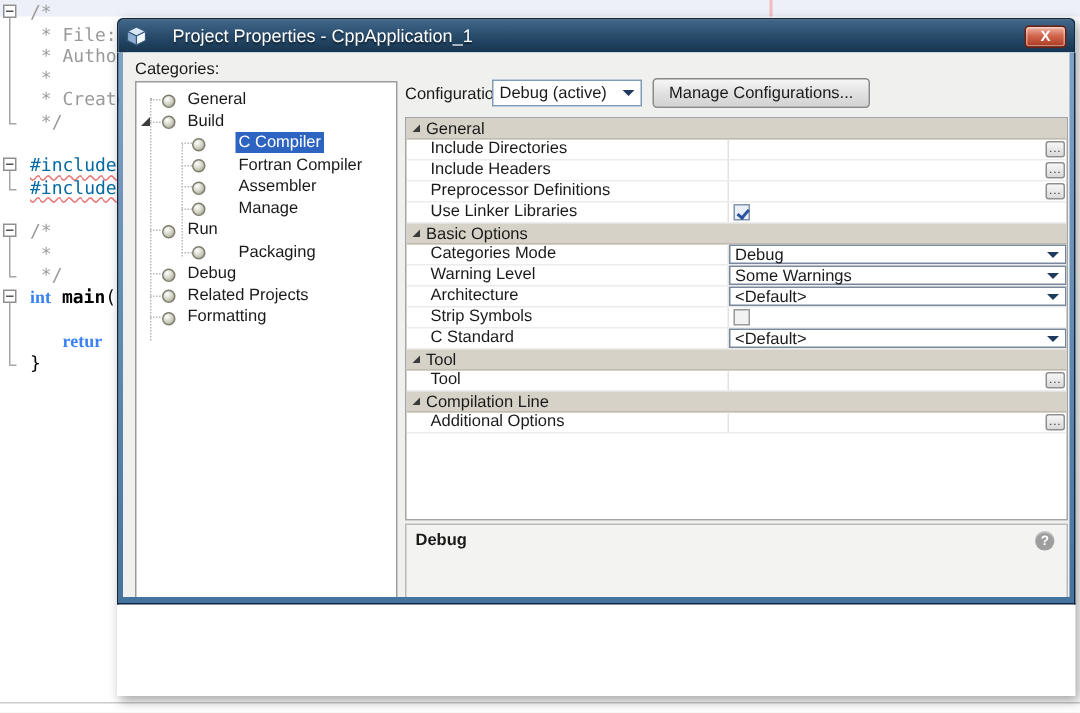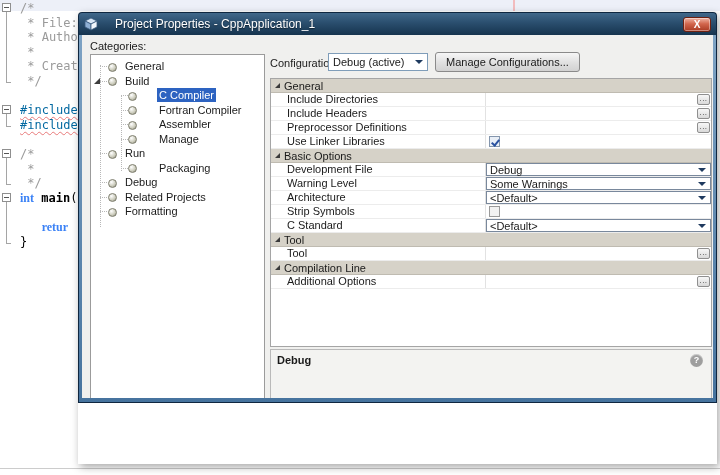--- a/index.html
+++ b/index.html
@@ -210,21 +210,21 @@
             <div class="row-label">Use Linker Libraries</div>
             <div class="row-value">
               <div class="cb checked"></div>
             </div>
           </div>
           <div class="sheet-header">
             <span class="sheet-tri"></span>
             <span>Basic Options</span>
           </div>
           <div class="sheet-row">
-            <div class="row-label">Development File</div>
+            <div class="row-label">Categories Mode</div>
             <div class="row-value">
               <div class="combo-cell"><span>Debug</span><span class="combo-arrow"></span></div>
             </div>
           </div>
           <div class="sheet-row">
             <div class="row-label">Warning Level</div>
             <div class="row-value">
               <div class="combo-cell"><span>Some Warnings</span><span class="combo-arrow"></span></div>
             </div>
           </div>

